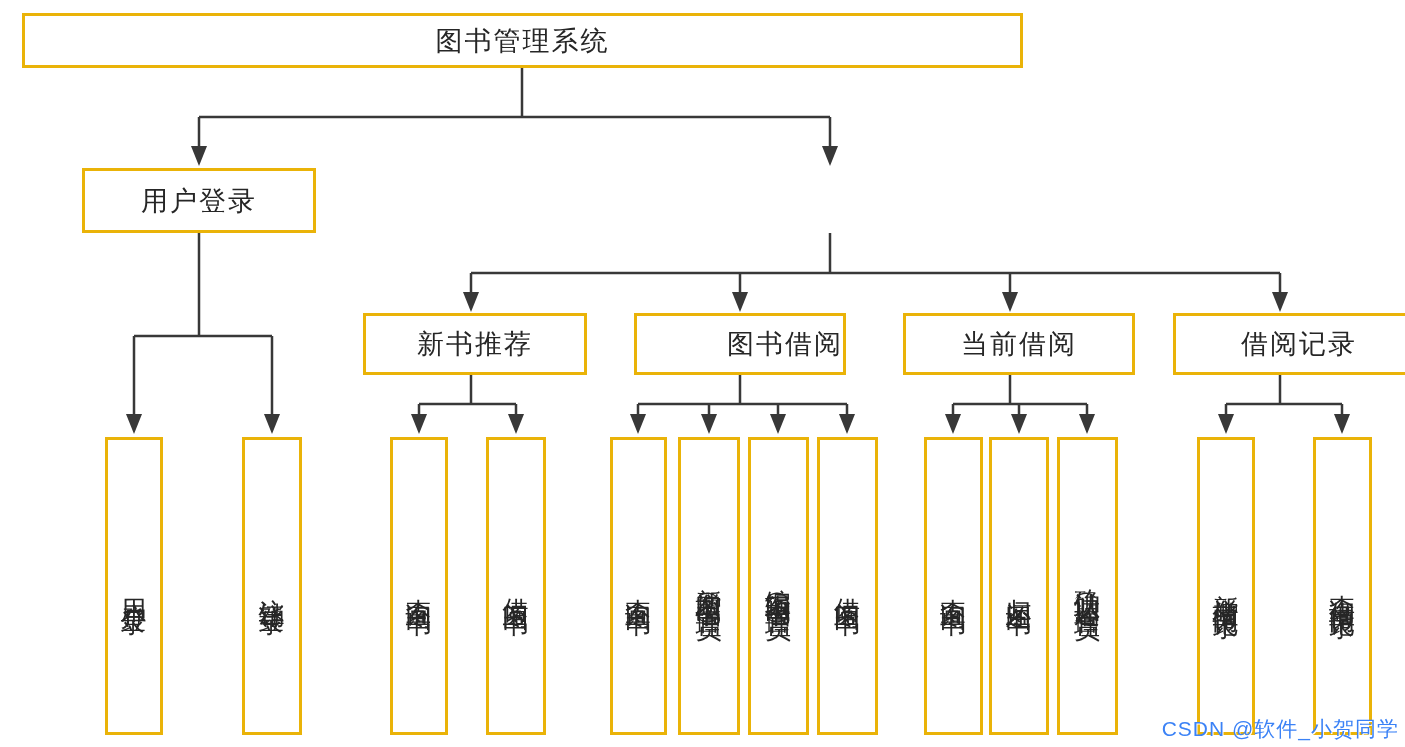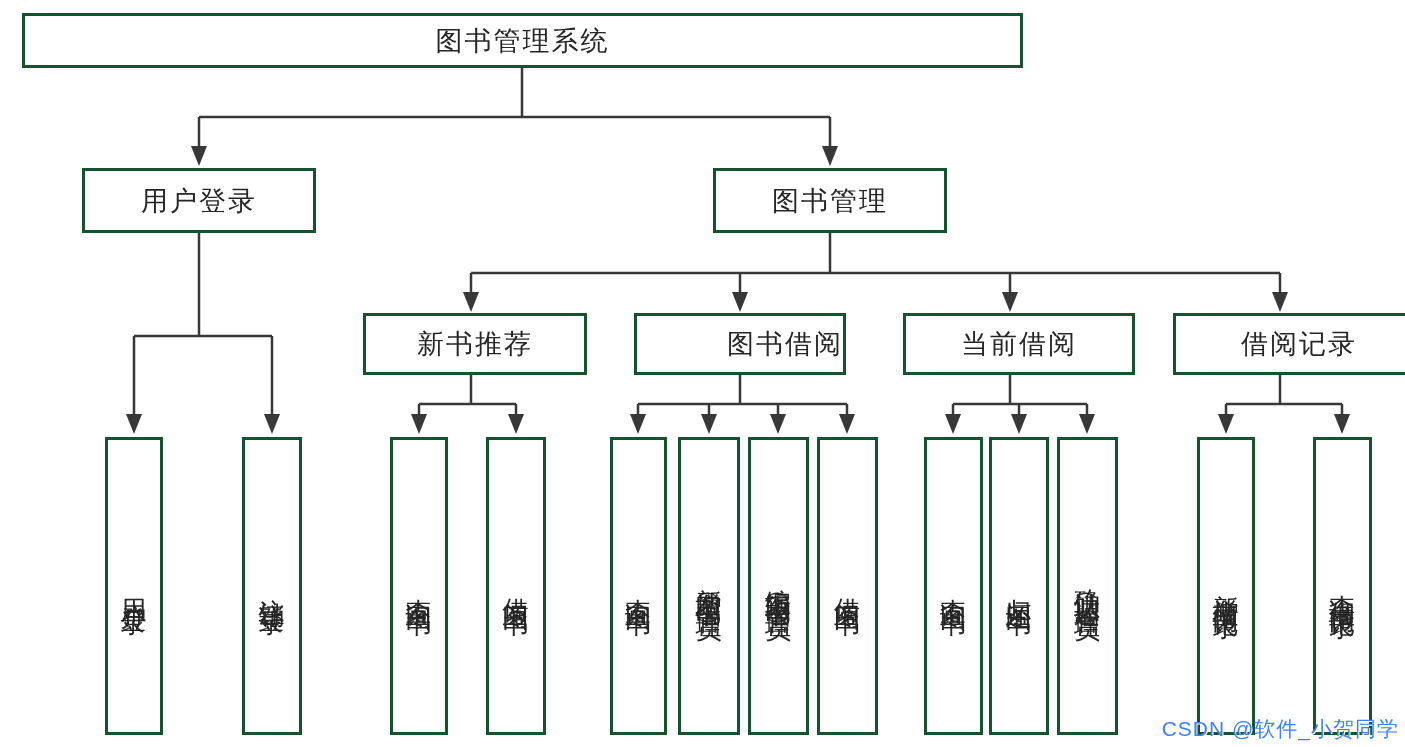--- a/index.html
+++ b/index.html
@@ -13,21 +13,21 @@
   }
   .connectors {
     position: absolute;
     left: 0; top: 0;
     width: 1405px; height: 747px;
     z-index: 1;
   }
   .box {
     position: absolute;
     box-sizing: border-box;
-    border: 3px solid #14532d;
+    border: 3px solid #eab308;
     background: #ffffff;
     display: flex;
     align-items: center;
     justify-content: center;
     color: #262626;
     z-index: 2;
   }
   .box.h span {
     font-size: 27px;
     letter-spacing: 2px;
@@ -97,23 +97,20 @@
     </g>
   </svg>
 
   <div class="box h" style="left:22px; top:13px; width:1001px; height:55px;">
     <span>图书管理系统</span>
   </div>
 
   <div class="box h" style="left:82px; top:168px; width:234px; height:65px;">
     <span>用户登录</span>
   </div>
-  <div class="box h" style="left:713px; top:168px; width:234px; height:65px;">
-    <span>图书管理</span>
-  </div>
 
   <div class="box h" style="left:363px; top:313px; width:224px; height:62px;">
     <span>新书推荐</span>
   </div>
   <div class="box h" style="left:634px; top:313px; width:212px; height:62px;justify-content:flex-end;">
     <span>图书借阅</span>
   </div>
   <div class="box h" style="left:903px; top:313px; width:232px; height:62px;">
     <span>当前借阅</span>
   </div>

